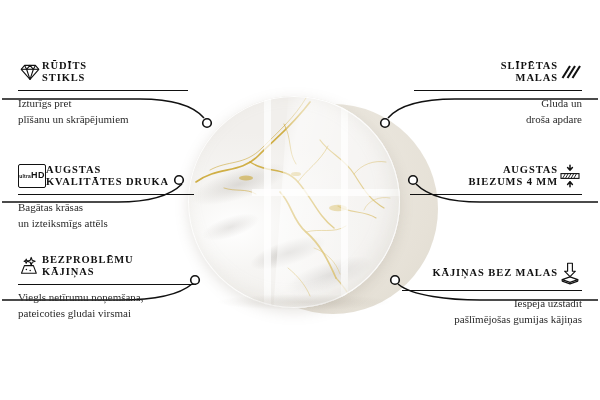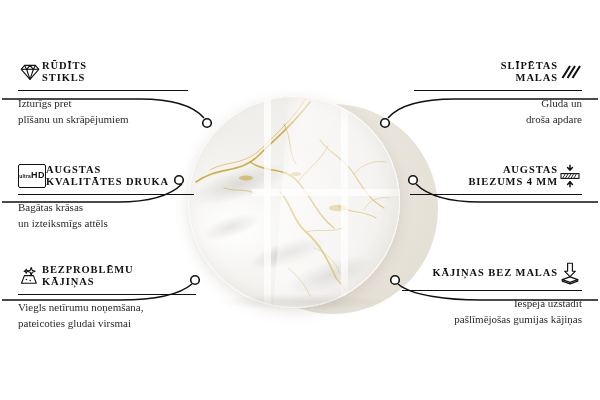--- a/index.html
+++ b/index.html
@@ -189,21 +189,21 @@
       <div class="titles">
         <span class="t-line">AUGSTAS</span>
         <span class="t-line">KVALITĀTES DRUKA</span>
       </div>
     </div>
     <div class="rule"></div>
     <div class="desc">Bagātas krāsas
 un izteiksmīgs attēls</div>
   </div>
 
-  <div class="callout left" style="left:18px;top:264px;width:178px;">
+  <div class="callout left" style="left:18px;top:254px;width:178px;">
     <div class="head">
       <svg class="ico" viewBox="0 0 24 24">
         <g fill="none" stroke="#111" stroke-width="1.1" stroke-linejoin="round" stroke-linecap="round">
           <path d="M3.5 19.2 L6.4 11.6 L15.4 11.6 L18.3 19.2 Z"></path>
           <path d="M13.2 3.4 L14.2 6.3 L17.1 7.3 L14.2 8.3 L13.2 11.2 L12.2 8.3 L9.3 7.3 L12.2 6.3 Z"></path>
           <path d="M8.2 5.1 L8.8 6.6 L10.3 7.2 L8.8 7.8 L8.2 9.3 L7.6 7.8 L6.1 7.2 L7.6 6.6 Z"></path>
         </g>
         <g fill="#111">
           <circle cx="8.4" cy="15.4" r="0.75"></circle>
           <circle cx="12.2" cy="16.6" r="0.75"></circle>

